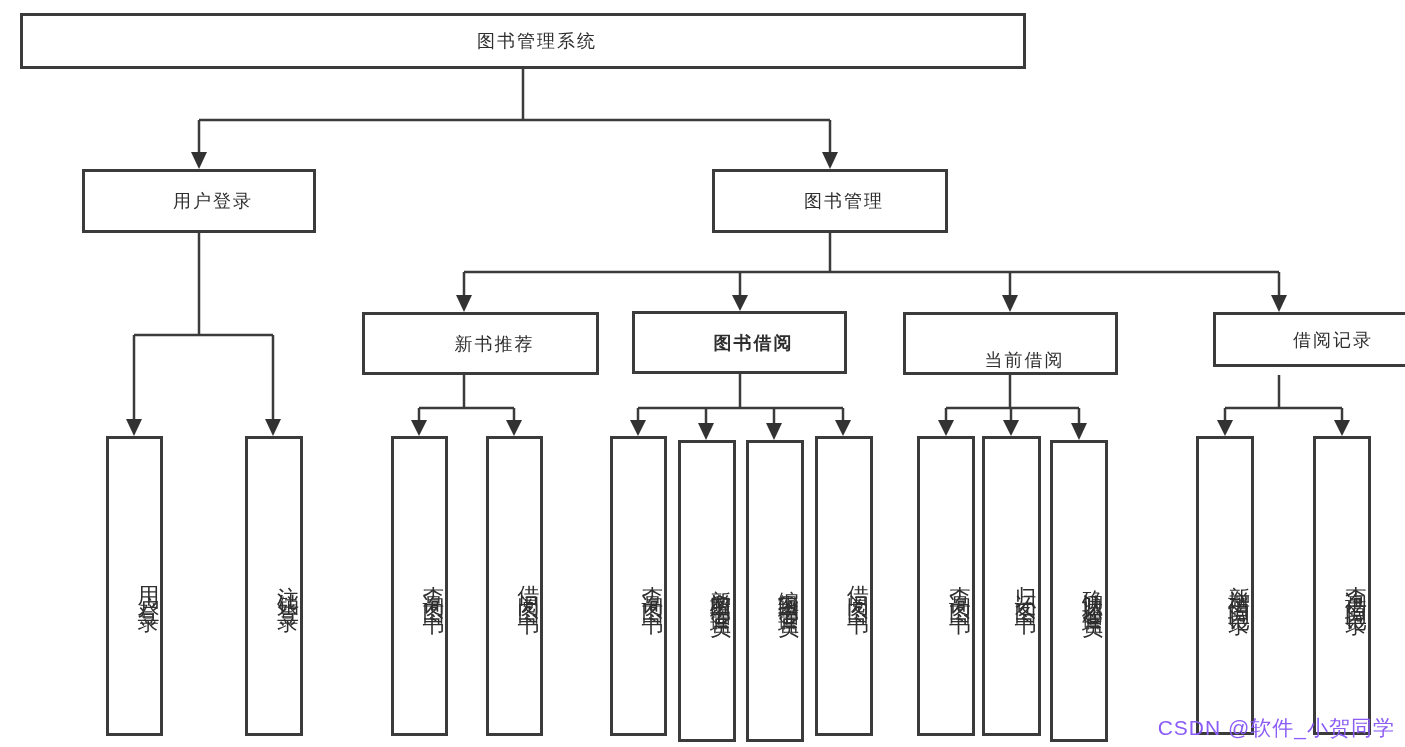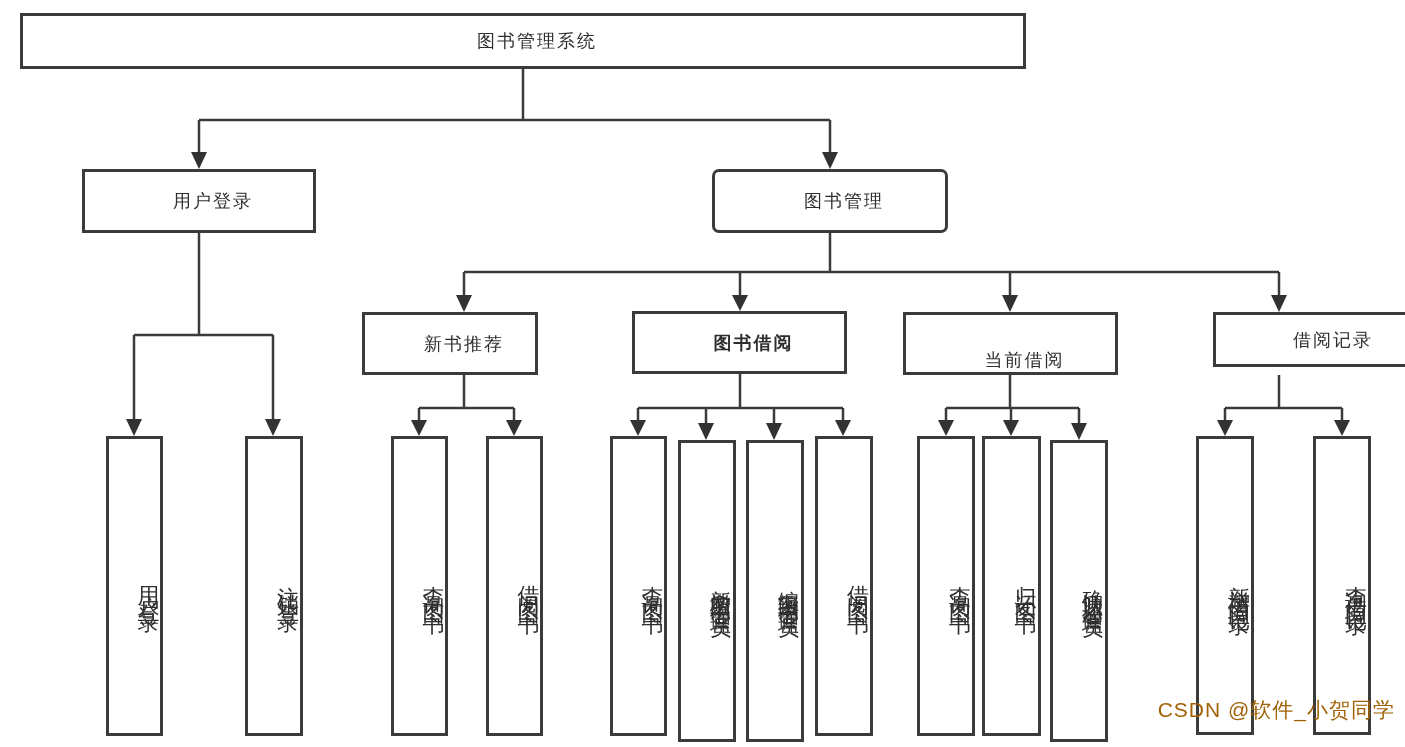--- a/index.html
+++ b/index.html
@@ -26,23 +26,23 @@
   .vbox{
     writing-mode:vertical-rl;
     font-size:22px;
     line-height:1;
     letter-spacing:9px;
   }
   .vbox.mid{letter-spacing:6px;}
   .vbox.long{font-size:21px;letter-spacing:4px;}
   .watermark{
     position:absolute;
-    right:10px;bottom:23px;
+    right:10px;bottom:5px;
     font-size:21px;
-    color:#a16207;
+    color:#8b5cf6;
     letter-spacing:1px;
     white-space:nowrap;
   }
 </style>
 </head>
 <body>
 
 <div class="stage">
 
   <svg class="wires" viewBox="0 0 1405 747" xmlns="http://www.w3.org/2000/svg">
@@ -111,25 +111,25 @@
     </g>
   </svg>
 
   <div class="node hbox root" style="left:20px;top:13px;width:1006px;height:56px;">
     <span>图书管理系统</span>
   </div>
 
   <div class="node hbox" style="left:82px;top:169px;width:234px;height:64px;">
     <span>用户登录</span>
   </div>
-  <div class="node hbox" style="left:712px;top:169px;width:236px;height:64px;border-radius:7px;">
+  <div class="node hbox" style="left:712px;top:169px;width:236px;height:64px;">
     <span>图书管理</span>
   </div>
 
-  <div class="node hbox" style="left:362px;top:312px;width:176px;height:63px;">
+  <div class="node hbox" style="left:362px;top:312px;width:237px;height:63px;">
     <span>新书推荐</span>
   </div>
   <div class="node hbox" style="left:632px;top:311px;width:215px;height:63px;font-weight:bold;">
     <span>图书借阅</span>
   </div>
   <div class="node hbox" style="left:903px;top:312px;width:215px;height:63px;align-items:flex-end;">
     <span>当前借阅</span>
   </div>
   <div class="node hbox" style="left:1213px;top:312px;width:212px;height:55px;">
     <span>借阅记录</span>

